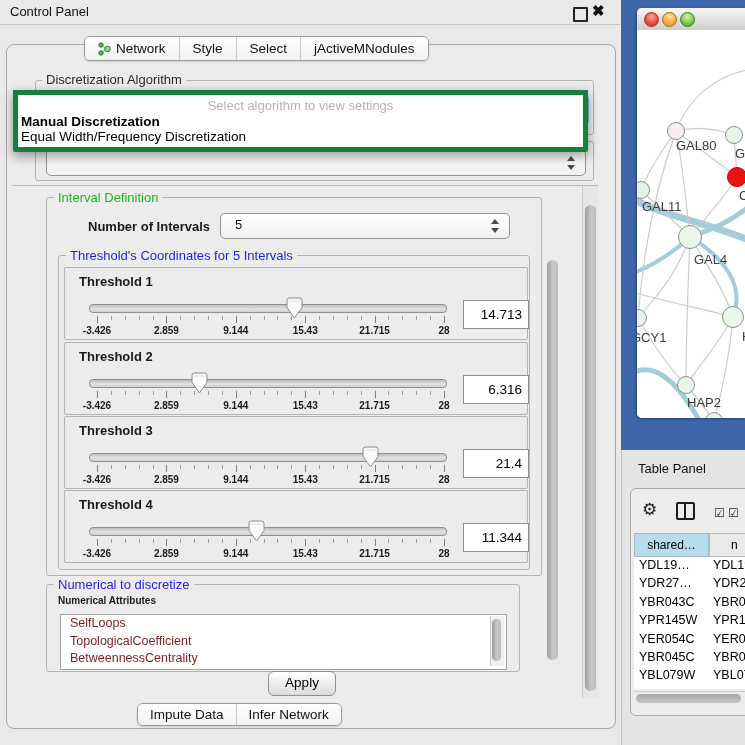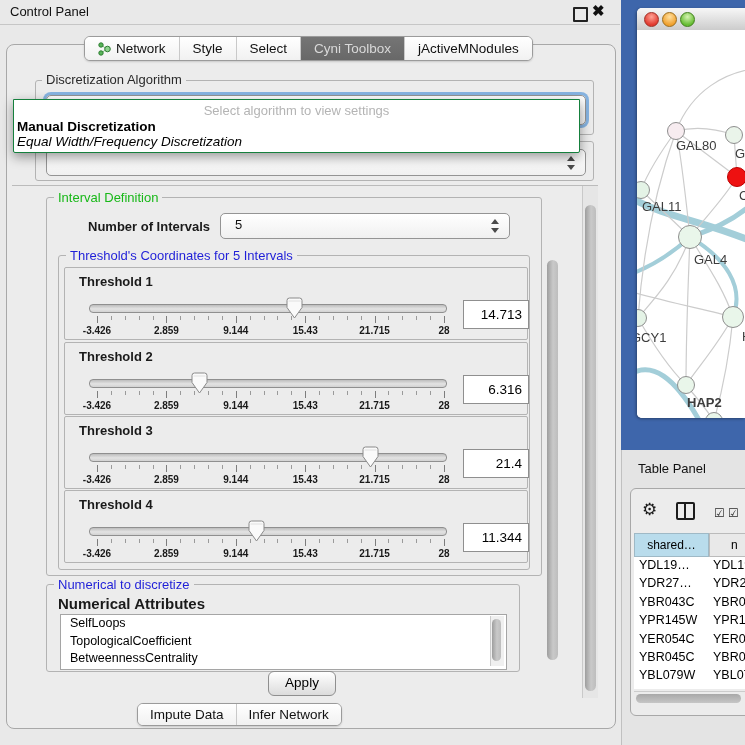--- a/index.html
+++ b/index.html
@@ -30,25 +30,25 @@
 
   .combo{position:absolute;background:linear-gradient(#ffffff,#f0f0f0);border:1px solid #949494;border-radius:5px;cursor:pointer;}
   .combo .val{position:absolute;left:12px;top:3px;font-size:13px;color:#111;}
   .spin{position:absolute;right:9px;top:50%;transform:translateY(-50%);width:9px;height:14px;}
   .spin i{position:absolute;left:0;width:0;height:0;border-left:4.5px solid transparent;border-right:4.5px solid transparent;}
   .spin .up{top:0;border-bottom:5px solid #4a4a4a;}
   .spin .dn{bottom:0;border-top:5px solid #4a4a4a;}
   .focusring{box-shadow:0 0 0 3px rgba(100,160,220,.75);}
 
   
-  #algo-popup{left:13px;top:99px;width:565px;height:52px;background:#ffffff;border:1px solid #15803d;border-radius:0 0 2px 2px;box-shadow:0 4px 12px rgba(0,0,0,.4);z-index:60;}
+  #algo-popup{left:13px;top:90px;width:565px;height:52px;background:#ffffff;border:5px solid #15803d;border-radius:0 0 2px 2px;box-shadow:0 4px 12px rgba(0,0,0,.4);z-index:60;}
   #algo-popup .ph{position:absolute;left:0;top:3px;width:100%;text-align:center;color:#b4b4b4;font-size:13px;}
   #algo-popup .opt{position:absolute;left:3px;font-size:13.5px;color:#000;cursor:pointer;}
   #algo-popup .opt.b{font-weight:bold;top:19px;}
-  #algo-popup .opt.r{top:34px;font-style:italic;}
+  #algo-popup .opt.r{top:34px;}
 
   
   #viewport{left:12px;top:185px;width:586px;height:514px;border-top:1px solid #bbb;}
   .sbar-v{position:absolute;background:#ececec;border-left:1px solid #c9c9c9;}
   .sbar-v .thumb{position:absolute;left:2px;border-radius:6px;background:linear-gradient(90deg,#9e9e9e,#c9c9c9 55%,#bdbdbd);cursor:pointer;}
   #inner-sbar{left:546px;top:197px;width:14px;height:471px;border:none;background:transparent;}
   #inner-sbar .thumb{left:1px;width:11px;top:63px;height:400px;}
   #outer-sbar{left:582px;top:186px;width:15px;height:512px;background:#e6e6e6;}
   #outer-sbar .thumb{width:11px;top:19px;height:486px;}
 
@@ -58,21 +58,21 @@
   .thr-track{position:absolute;left:24px;top:36px;width:356px;height:7px;border:1px solid #8f8f8f;border-radius:4px;background:linear-gradient(#bdbdbd,#e3e3e3 55%,#d2d2d2);cursor:pointer;}
   .thr-thumb{position:absolute;top:29px;width:17px;height:22px;cursor:pointer;}
   .tick{position:absolute;width:1px;background:#7d7d7d;}
   .tick.major{top:48px;height:7px;}
   .tick.minor{top:48px;height:4px;background:#9a9a9a;}
   .tick-label{position:absolute;top:57px;transform:translateX(-50%);font-size:10px;font-weight:bold;color:#1a1a1a;white-space:nowrap;}
   .thr-value{position:absolute;left:398px;top:32px;width:58px;height:27px;background:#fff;border:1px solid #8f8f8f;font-size:13.5px;text-align:right;padding-right:6px;line-height:27px;color:#000;}
 
   
   #attr-list{left:60px;top:614px;width:445px;height:54px;background:#fff;border:1px solid #a5a5a5;overflow:hidden;}
-  .attr-item{position:relative;padding:1px 0 1px 9px;font-size:12.5px;line-height:15.5px;color:#000000;cursor:pointer;white-space:nowrap;}
+  .attr-item{position:relative;padding:1px 0 1px 9px;font-size:12.5px;line-height:15.5px;color:#7f1d1d;cursor:pointer;white-space:nowrap;}
   #attr-sbar{left:490px;top:616px;width:13px;height:50px;background:#f0f0f0;border-left:1px solid #ccc;}
   #attr-sbar .thumb{left:1px;width:9px;top:3px;height:42px;}
 
   #apply-btn{left:268px;top:671px;width:66px;height:23px;background:linear-gradient(#ffffff,#dcdcdc);border:1px solid #8f8f8f;border-radius:6px;text-align:center;line-height:22px;font-size:13.5px;color:#000;cursor:pointer;}
 
   
   #blue-frame{left:621px;top:0;width:124px;height:450px;background:#3e66ab;}
   #net-window{left:637px;top:8px;width:108px;height:410px;border-radius:5px 0 0 5px;overflow:hidden;background:#fff;box-shadow:-1px 1px 3px rgba(0,0,0,.35);}
   #net-titlebar{position:absolute;left:0;top:0;width:100%;height:22px;background:linear-gradient(#f7f7f7,#cccccc);border-bottom:1px solid #8d8d8d;}
   .tl{position:absolute;top:4px;width:13px;height:13px;border-radius:50%;cursor:pointer;}
@@ -123,21 +123,20 @@
   <div class="abs tabbar" id="top-tabs">
       <span class="tab"><svg width="13" height="15" viewBox="0 0 13 15">
           <line x1="3" y1="4" x2="9" y2="8" stroke="#7fbf7f" stroke-width="1"></line>
           <line x1="3" y1="12" x2="9" y2="8" stroke="#7fbf7f" stroke-width="1"></line>
           <circle cx="3" cy="4" r="2.2" fill="#59b559" stroke="#2e7d32"></circle>
           <circle cx="3" cy="12" r="2.2" fill="#59b559" stroke="#2e7d32"></circle>
           <circle cx="9.5" cy="8" r="2.8" fill="#8fd48f" stroke="#2e7d32"></circle>
         </svg>Network</span>
       <span class="tab">Style</span>
       <span class="tab">Select</span>
-      <span class="tab sel">Cyni Toolbox</span>
       <span class="tab">jActiveMNodules</span>
     </div>
 
   <div class="group" style="left:35px;top:80px;width:557px;height:53px;"></div>
   <div class="group-label" style="left:42px;top:73px;color:#2a2a2a;">Discretization Algorithm</div>
   <div class="combo focusring" style="left:46px;top:95px;width:538px;height:28px;">
     <span class="spin">
         <i class="up"></i>
         <i class="dn"></i>
       </span>
@@ -351,21 +350,21 @@
 
   <div class="abs sbar-v" id="inner-sbar">
       <div class="thumb"></div>
     </div>
   <div class="abs sbar-v" id="outer-sbar">
       <div class="thumb"></div>
     </div>
 
   <div class="group" style="left:46px;top:584px;width:472px;height:86px;"></div>
   <div class="group-label lbl-blue" style="left:54px;top:578px;">Numerical to discretize</div>
-  <div class="abs" style="left:58px;top:595px;font-weight:bold;font-size:15px;">Numerical Attributes</div>
+  <div class="abs" style="left:58px;top:595px;font-weight:bold;font-size:10px;">Numerical Attributes</div>
   <div class="abs" id="attr-list">
       <div class="attr-item">SelfLoops</div>
       <div class="attr-item">TopologicalCoefficient</div>
       <div class="attr-item">BetweennessCentrality</div>
     </div>
   <div class="abs sbar-v" id="attr-sbar">
       <div class="thumb"></div>
     </div>
 
   <div class="abs" id="apply-btn">Apply</div>
@@ -416,21 +415,21 @@
           <div class="node-label" style="left: 102px; top: 158px;">C</div>
           <div class="node" style="left: -5px; top: 151px; height: 18px; width: 18px; background: rgb(228, 243, 230);"></div>
           <div class="node-label" style="left: 5px; top: 169px;">GAL11</div>
           <div class="node" style="left: 41px; top: 195px; height: 24px; width: 24px; background: rgb(233, 246, 234);"></div>
           <div class="node-label" style="left: 57px; top: 222px;">GAL4</div>
           <div class="node" style="left: -8px; top: 279px; height: 18px; width: 18px; background: rgb(228, 243, 230);"></div>
           <div class="node-label" style="left: -6px; top: 300px;">GCY1</div>
           <div class="node" style="left: 85px; top: 276px; height: 22px; width: 22px; background: rgb(233, 246, 234);"></div>
           <div class="node-label" style="left: 105px; top: 299px;">H</div>
           <div class="node" style="left: 40px; top: 346px; height: 18px; width: 18px; background: rgb(233, 246, 234);"></div>
-          <div class="node-label" style="left: 50px; top: 365px; font-weight: bold;">HAP2</div>
+          <div class="node-label" style="left: 50px; top: 365px;">HAP2</div>
           <div class="node" style="left: 68px; top: 382px; height: 18px; width: 18px; background: rgb(233, 246, 234);"></div>
         </div>
     </div>
   </div>
 
   <div class="abs" id="right-lower">
     <span id="tp-title">Table Panel</span>
   </div>
   <div class="abs" id="table-panel">
     <div id="tp-toolbar">

